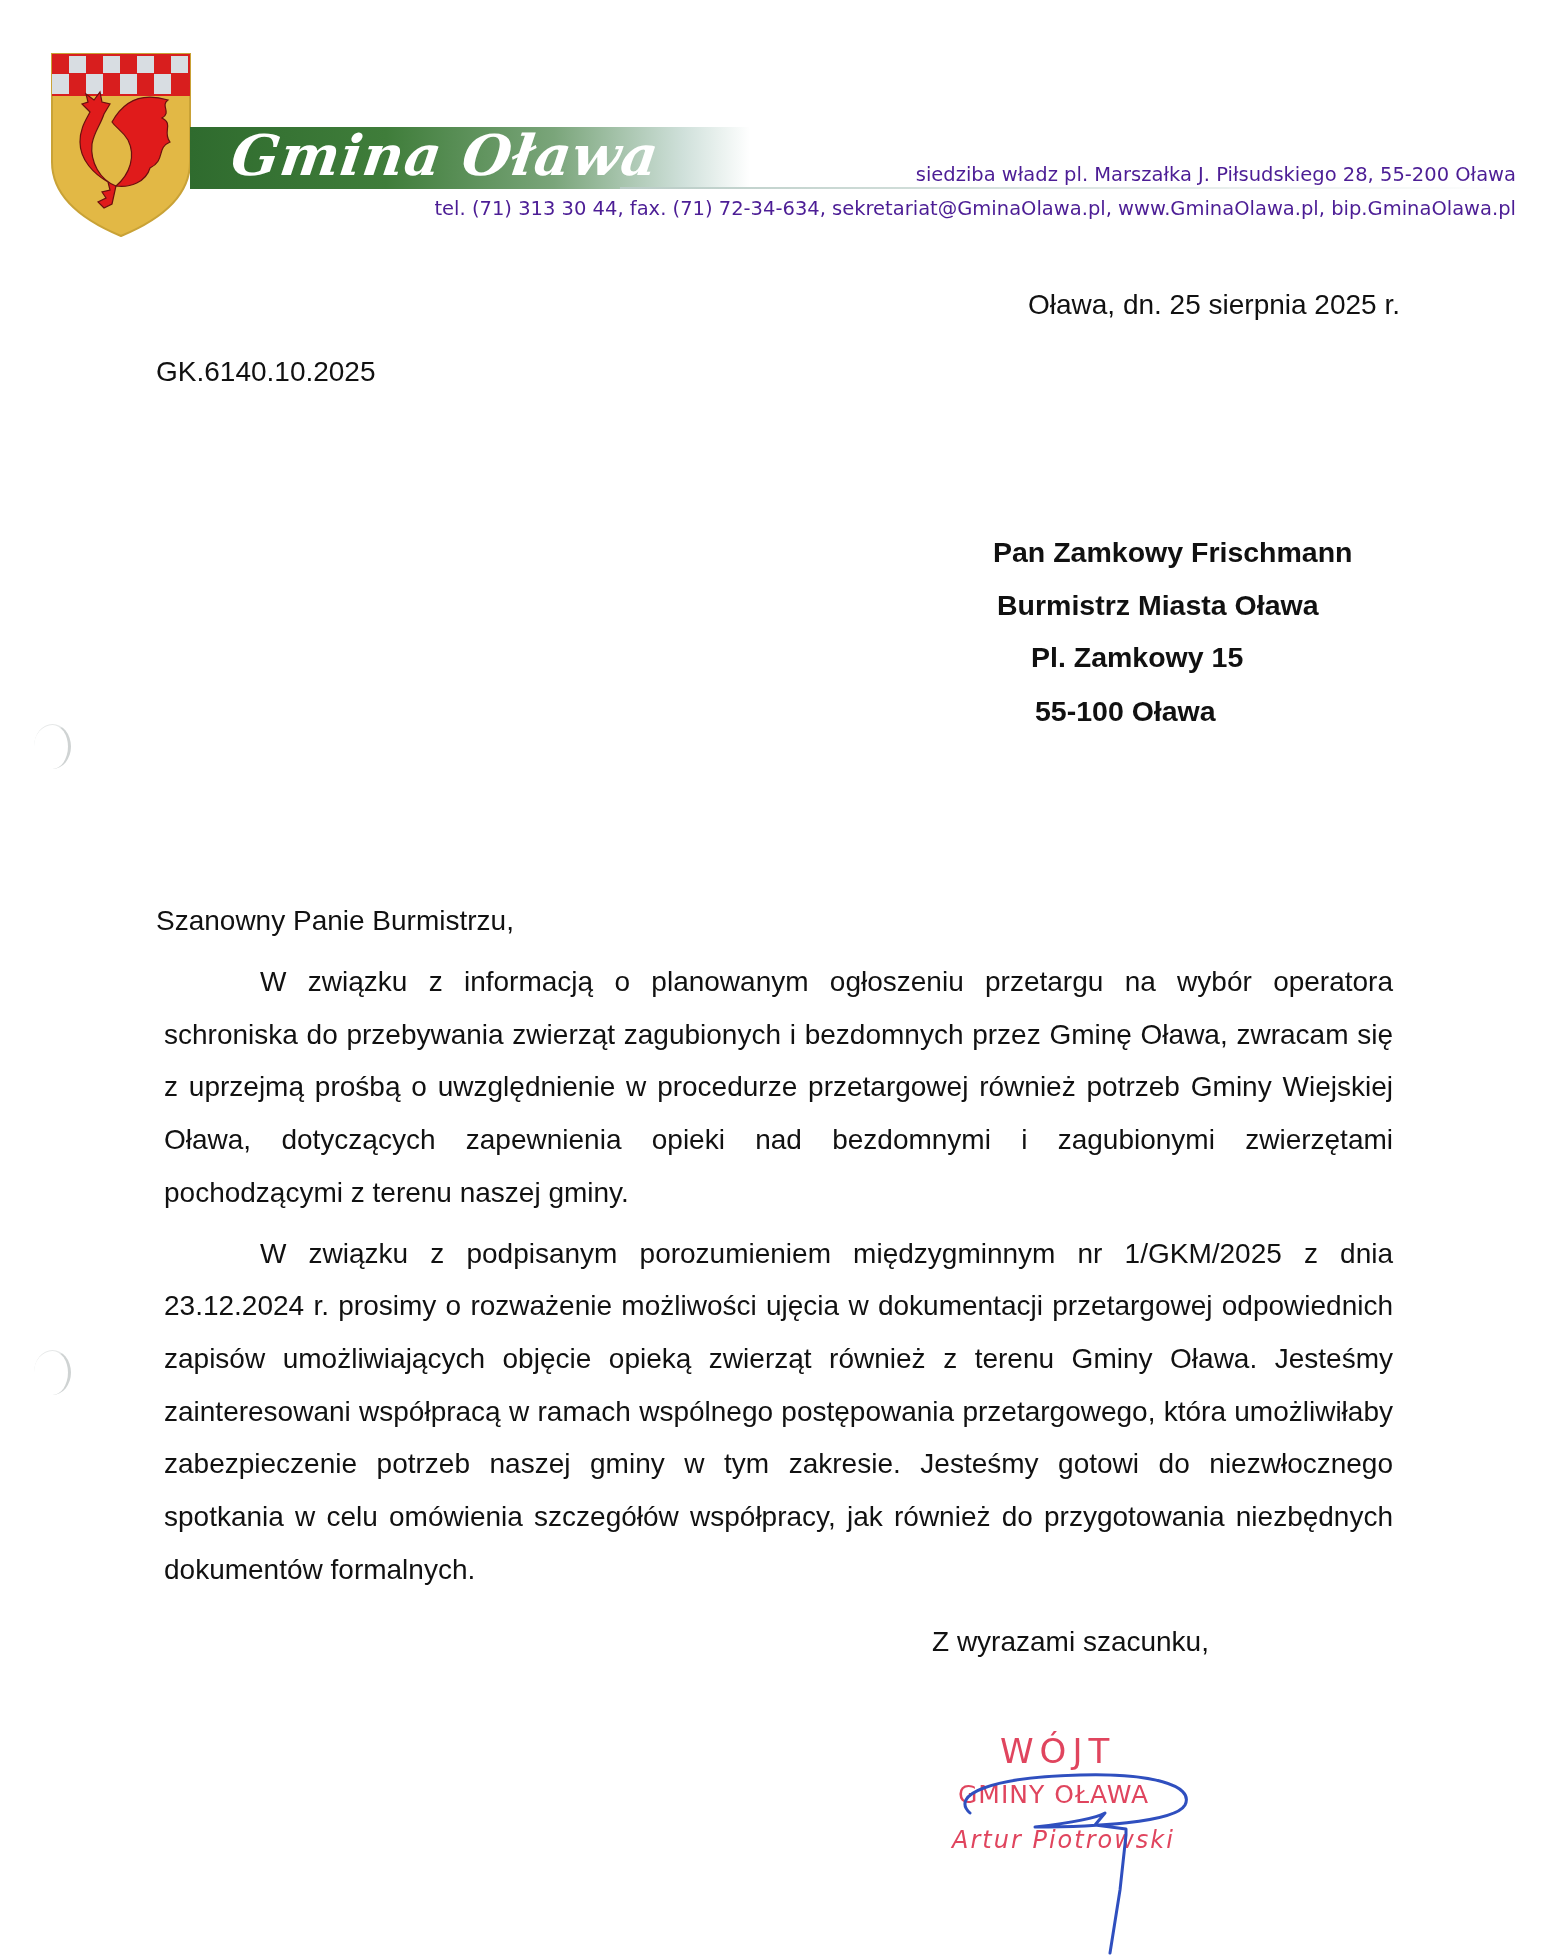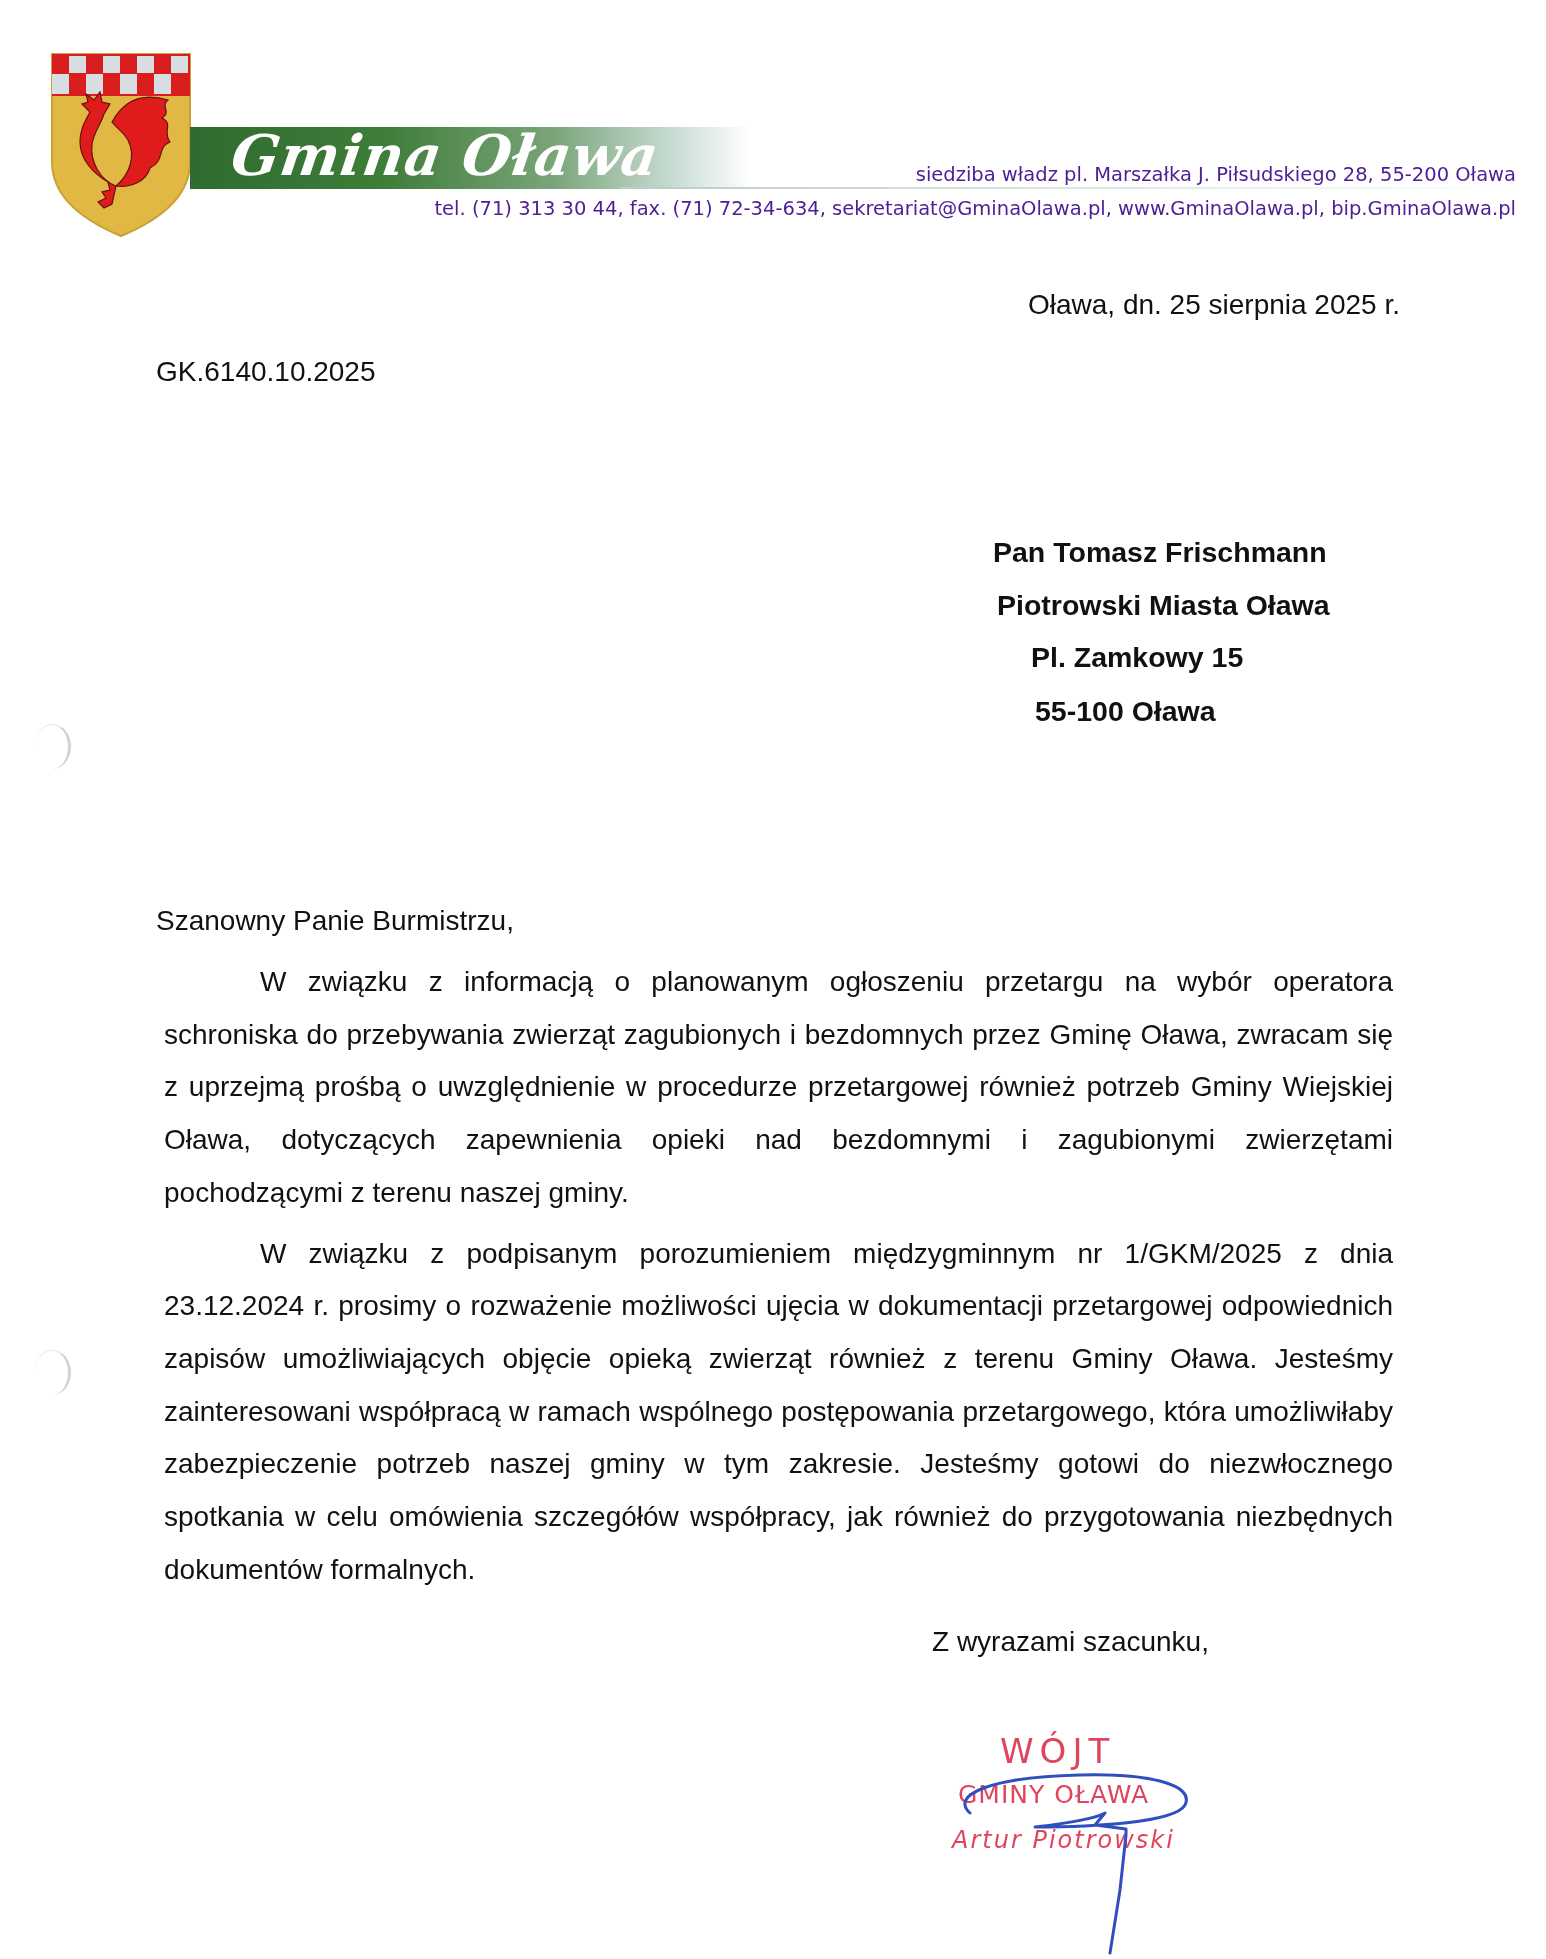--- a/index.html
+++ b/index.html
@@ -71,22 +71,22 @@
 <div id="brand-name" class="abs">Gmina Oława</div>
 <div id="lh-address" class="abs lh-line">siedziba władz pl. Marszałka J. Piłsudskiego 28, 55-200 Oława</div>
 <div id="lh-contact" class="abs lh-line">tel. (71) 313 30 44, fax. (71) 72-34-634, sekretariat@GminaOlawa.pl, www.GminaOlawa.pl, bip.GminaOlawa.pl</div>
 
 <div id="hole-1" class="abs hole"></div>
 <div id="hole-2" class="abs hole"></div>
 
 <div id="date" class="abs txt">Oława, dn. 25 sierpnia 2025 r.</div>
 <div id="ref" class="abs txt">GK.6140.10.2025</div>
 
-<div id="addr-0" class="abs addr">Pan Tomasz Frischmann</div>
-<div id="addr-1" class="abs addr">Piotrowski Miasta Oława</div>
+<div id="addr-0" class="abs addr">Pan Zamkowy Frischmann</div>
+<div id="addr-1" class="abs addr">Burmistrz Miasta Oława</div>
 <div id="addr-2" class="abs addr">Pl. Zamkowy 15</div>
 <div id="addr-3" class="abs addr">55-100 Oława</div>
 
 <div id="salutation" class="abs txt">Szanowny Panie Burmistrzu,</div>
 <div id="body" class="abs">
   <p class="indent">W związku z informacją o planowanym ogłoszeniu przetargu na wybór operatora schroniska do przebywania zwierząt zagubionych i bezdomnych przez Gminę Oława, zwracam się z uprzejmą prośbą o uwzględnienie w procedurze przetargowej również potrzeb Gminy Wiejskiej Oława, dotyczących zapewnienia opieki nad bezdomnymi i zagubionymi zwierzętami pochodzącymi z terenu naszej gminy.</p>
   <p class="indent">W związku z podpisanym porozumieniem międzygminnym nr 1/GKM/2025 z dnia 23.12.2024 r. prosimy o rozważenie możliwości ujęcia w dokumentacji przetargowej odpowiednich zapisów umożliwiających objęcie opieką zwierząt również z terenu Gminy Oława. Jesteśmy zainteresowani współpracą w ramach wspólnego postępowania przetargowego, która umożliwiłaby zabezpieczenie potrzeb naszej gminy w tym zakresie. Jesteśmy gotowi do niezwłocznego spotkania w celu omówienia szczegółów współpracy, jak również do przygotowania niezbędnych dokumentów formalnych.</p>
 </div>
 <div id="closing" class="abs txt">Z wyrazami szacunku,</div>
 

